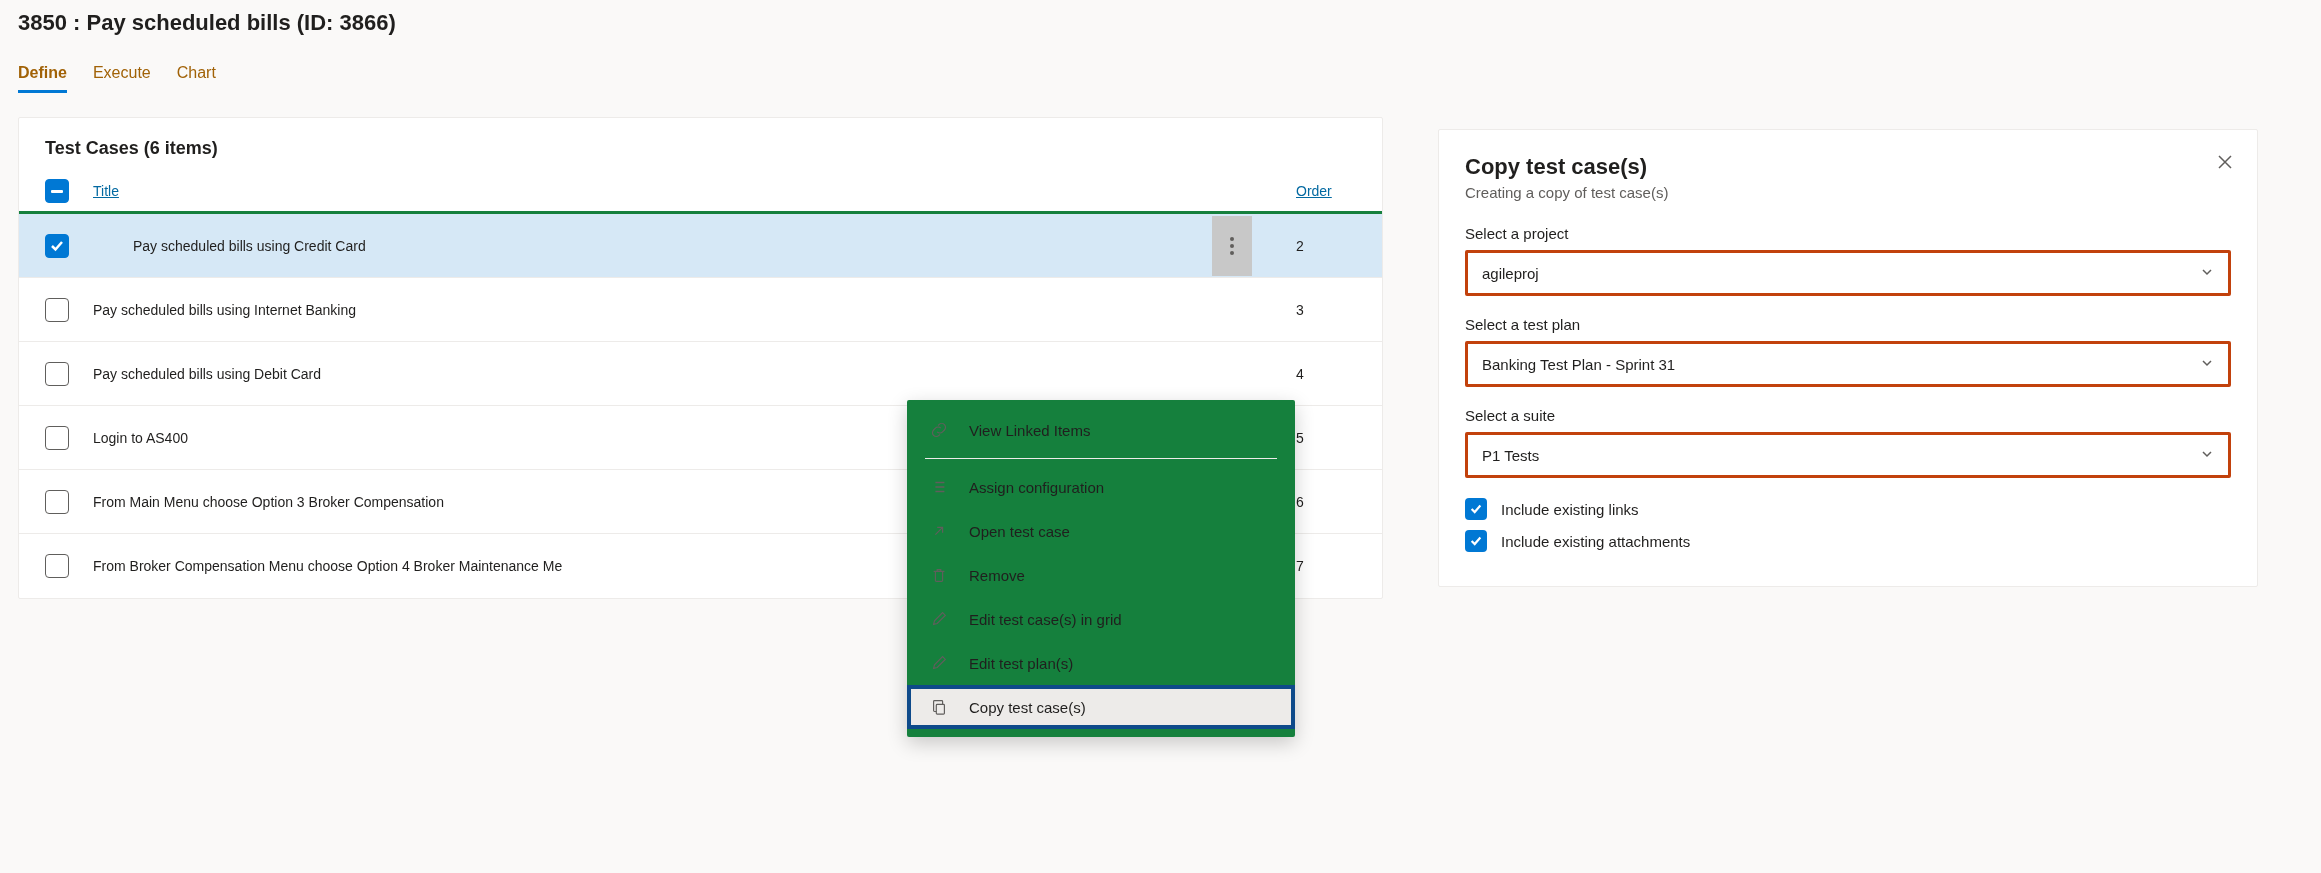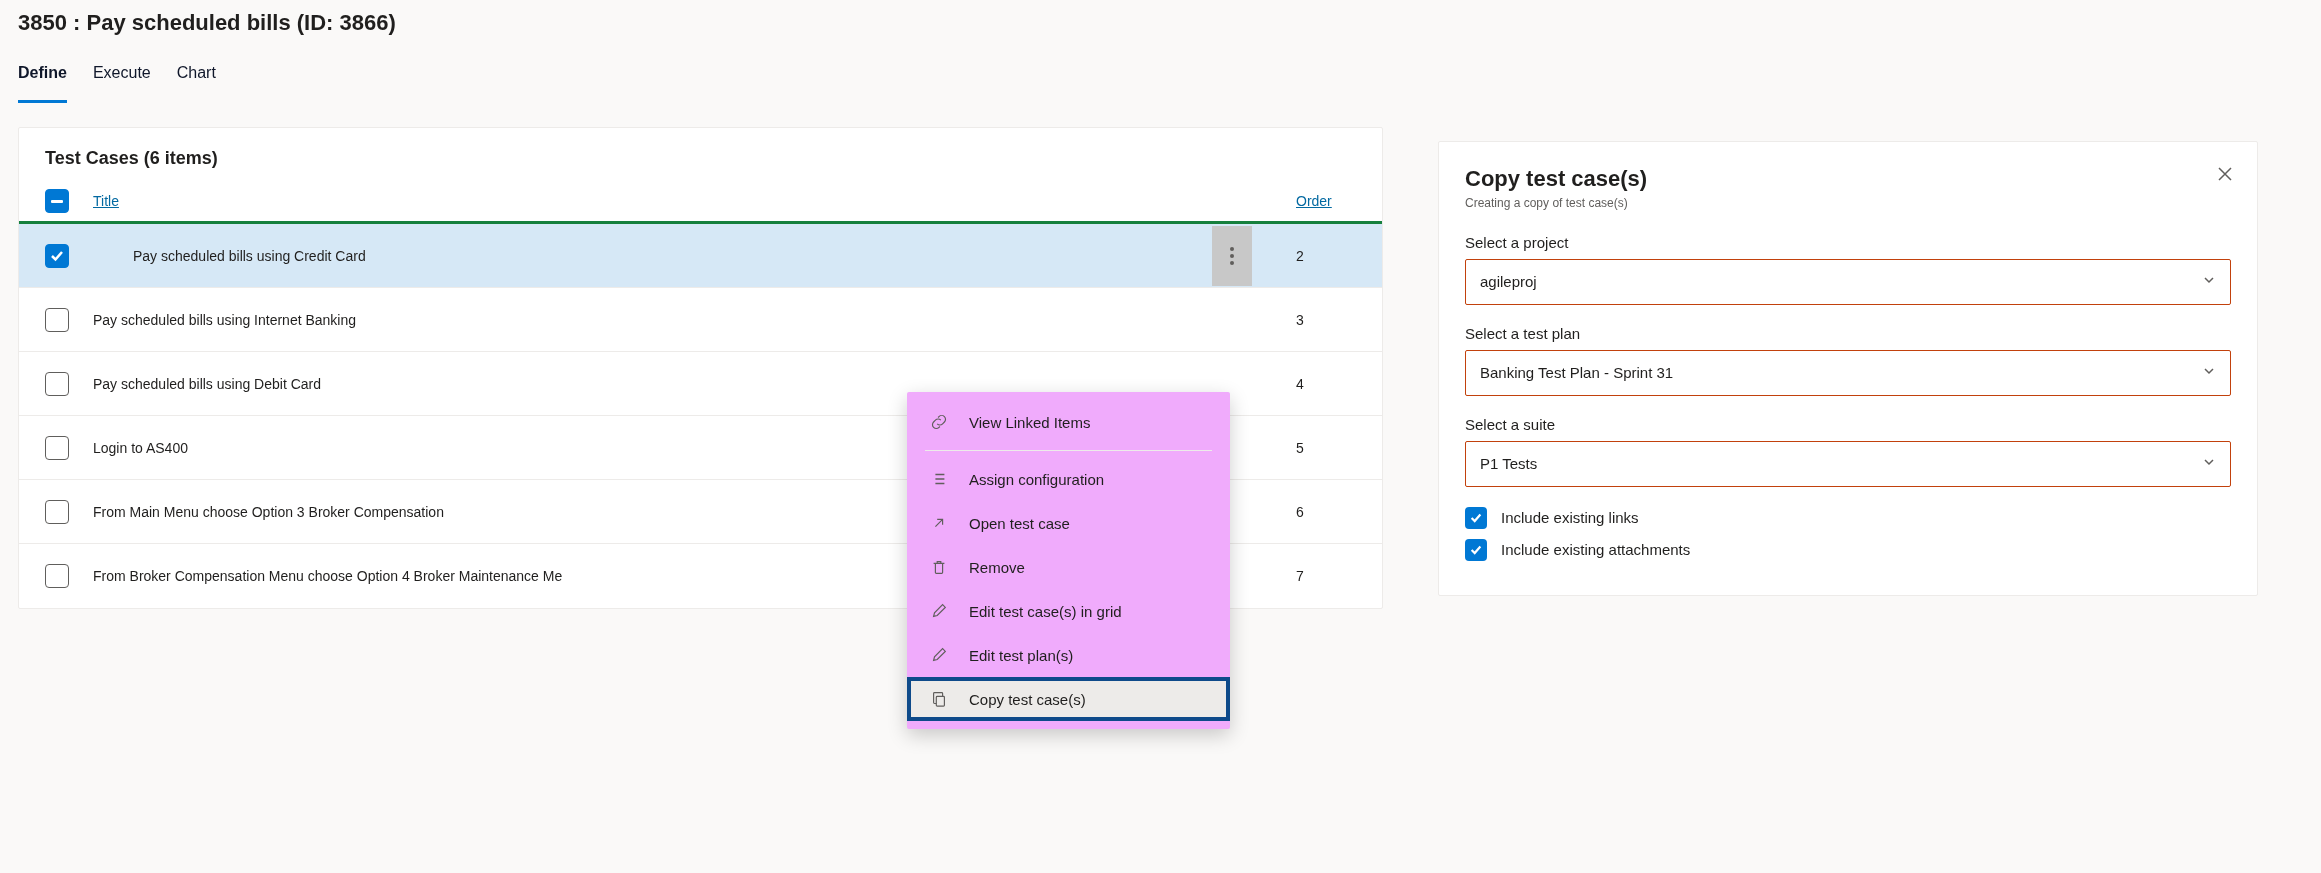--- a/index.html
+++ b/index.html
@@ -1,51 +1,51 @@
 <!DOCTYPE html>
 <html><head>
   <meta charset="utf-8">
   <style>
     * { box-sizing: border-box; margin: 0; padding: 0; font-family: "Segoe UI", -apple-system, sans-serif; }
     body { background: #faf9f8; color: #201f1e; font-size: 14px; }
     .page { padding: 10px 18px; width: 2321px; }
     .page-title { font-size: 22px; font-weight: 600; margin-bottom: 28px; }
     .tabs { display: flex; gap: 26px; margin-bottom: 24px; }
-    .tab { font-size: 16px; padding-bottom: 18px; cursor: pointer; color: #0f172a; }
+    .tab { font-size: 16px; padding-bottom: 8px; cursor: pointer; color: #a16207; }
     .tab.active { font-weight: 600; border-bottom: 3px solid #0078d4; }
     .content-row { display: flex; gap: 55px; align-items: center; }
     .table-panel { background: #fff; border: 1px solid #edebe9; border-radius: 2px; width: 1365px; }
     .panel-header { font-size: 18px; font-weight: 600; padding: 20px 26px 12px; }
     .thead { display: flex; align-items: center; padding: 8px 26px; color: #0369a1; font-size: 14px; border-bottom: 3px solid #15803d; text-decoration: underline; }
     .col-check { width: 48px; display: flex; align-items: center; }
     .col-title { flex: 1; }
     .col-more { width: 44px; }
     .col-order { width: 60px; text-align: left; }
     .row { display: flex; align-items: center; padding: 12px 26px; border-bottom: 1px solid #edebe9; height: 64px; position: relative; }
     .row.selected { background: #d6e8f6; gap: 40px; }
     .row:last-child { border-bottom: none; }
     .checkbox, .checkbox-indeterminate { width: 24px; height: 24px; border: 1.5px solid #605e5c; border-radius: 4px; display: inline-flex; align-items: center; justify-content: center; cursor: pointer; background: #fff; }
     .checkbox.checked, .checkbox-indeterminate { background: #0078d4; border-color: #0078d4; color: #fff; }
     .checkbox.checked svg { width: 16px; height: 16px; }
     .checkbox-indeterminate .bar { width: 12px; height: 3px; background: #fff; border-radius: 1px; }
     .more-btn { width: 40px; height: 60px; display: flex; align-items: center; justify-content: center; cursor: pointer; }
     .row.selected .more-btn { background: #c8c8c8; }
     .more-dots { display: flex; flex-direction: column; gap: 3px; }
     .more-dots span { width: 4px; height: 4px; background: #605e5c; border-radius: 50%; }
-    .context-menu { position: absolute; left: 907px; top: 392px; width: 323px; background: #f0abfc; box-shadow: 0 6px 20px rgba(0,0,0,0.2); border-radius: 2px; padding: 8px 0; }
+    .context-menu { position: absolute; left: 907px; top: 400px; width: 388px; background: #15803d; box-shadow: 0 6px 20px rgba(0,0,0,0.2); border-radius: 2px; padding: 8px 0; }
     .menu-item { display: flex; align-items: center; gap: 20px; padding: 12px 22px; cursor: pointer; font-size: 15px; color: #201f1e; }
     .menu-item.highlighted { background: #edebe9; outline: 4px solid #0e4a8a; outline-offset: -4px; }
     .menu-icon { width: 20px; height: 20px; display: flex; align-items: center; justify-content: center; color: #605e5c; flex-shrink: 0; }
     .menu-divider { height: 1px; background: #edebe9; margin: 6px 18px; }
     .side-panel { background: #fff; border: 1px solid #edebe9; border-radius: 2px; width: 820px; padding: 24px 26px; position: relative; }
     .side-title { font-size: 22px; font-weight: 600; margin-bottom: 4px; }
-    .side-sub { color: #605e5c; font-size: 12px; margin-bottom: 24px; }
+    .side-sub { color: #605e5c; font-size: 15px; margin-bottom: 24px; }
     .close-btn { position: absolute; top: 22px; right: 22px; cursor: pointer; color: #605e5c; }
     .field-label { font-size: 15px; margin-bottom: 8px; color: #201f1e; }
-    .select { border: 1px solid #c2410c; border-radius: 2px; height: 46px; display: flex; align-items: center; justify-content: space-between; padding: 0 14px; margin-bottom: 20px; cursor: pointer; font-size: 15px; }
+    .select { border: 3px solid #c2410c; border-radius: 2px; height: 46px; display: flex; align-items: center; justify-content: space-between; padding: 0 14px; margin-bottom: 20px; cursor: pointer; font-size: 15px; }
     .chevron { color: #605e5c; }
     .check-row { display: flex; align-items: center; gap: 14px; margin-bottom: 10px; font-size: 15px; }
     .sm-checkbox { width: 22px; height: 22px; background: #0078d4; border-radius: 4px; display: flex; align-items: center; justify-content: center; color: #fff; }
     .sm-checkbox svg { width: 14px; height: 14px; }
   </style>
 </head>
 <body>
 
 <div class="page">
   <h1 class="page-title">3850 : Pay scheduled bills (ID: 3866)</h1>

